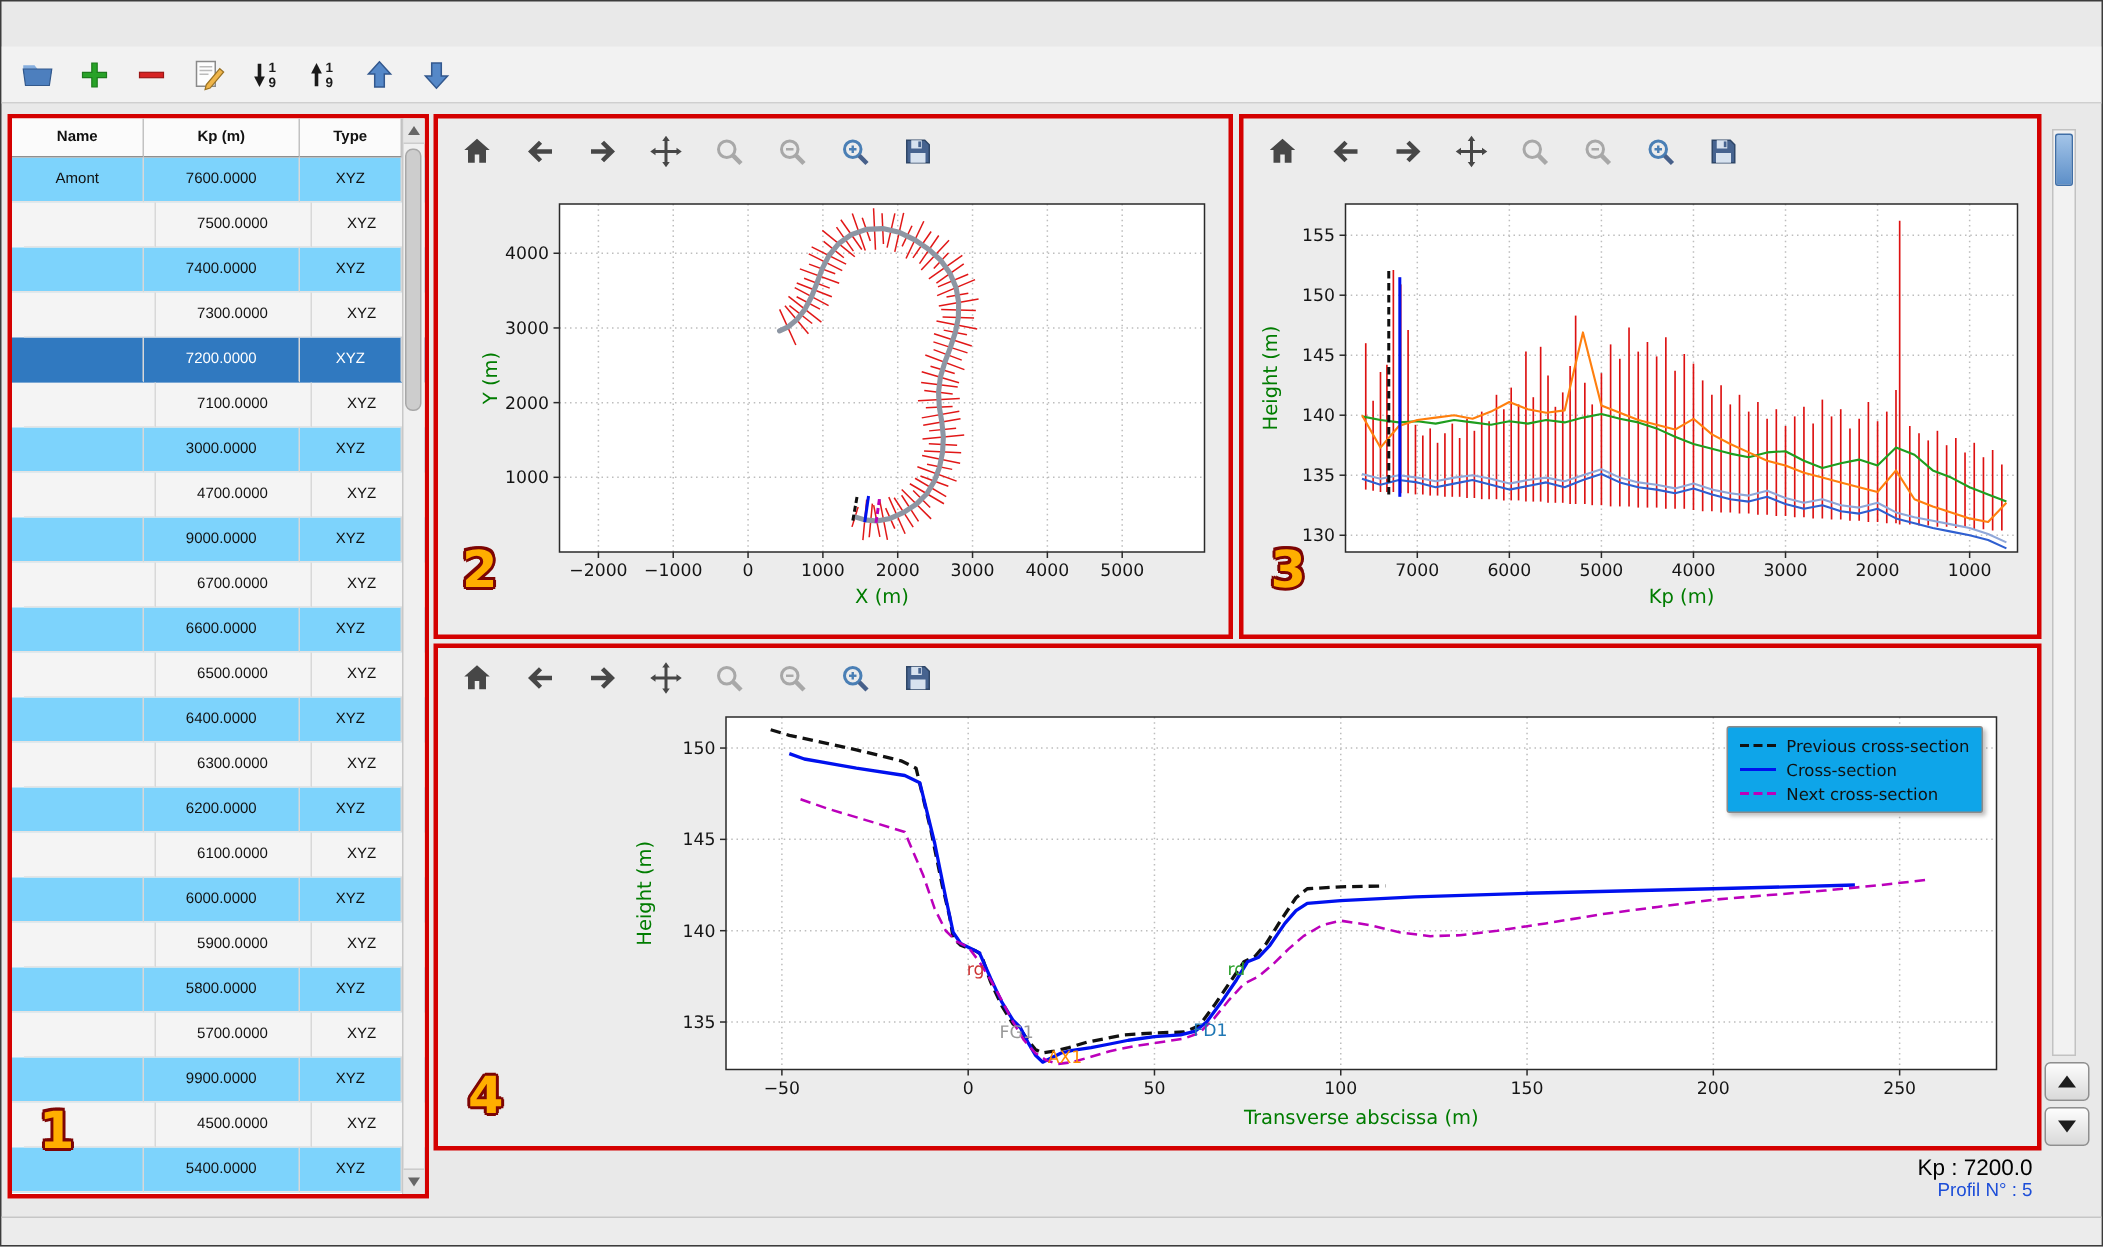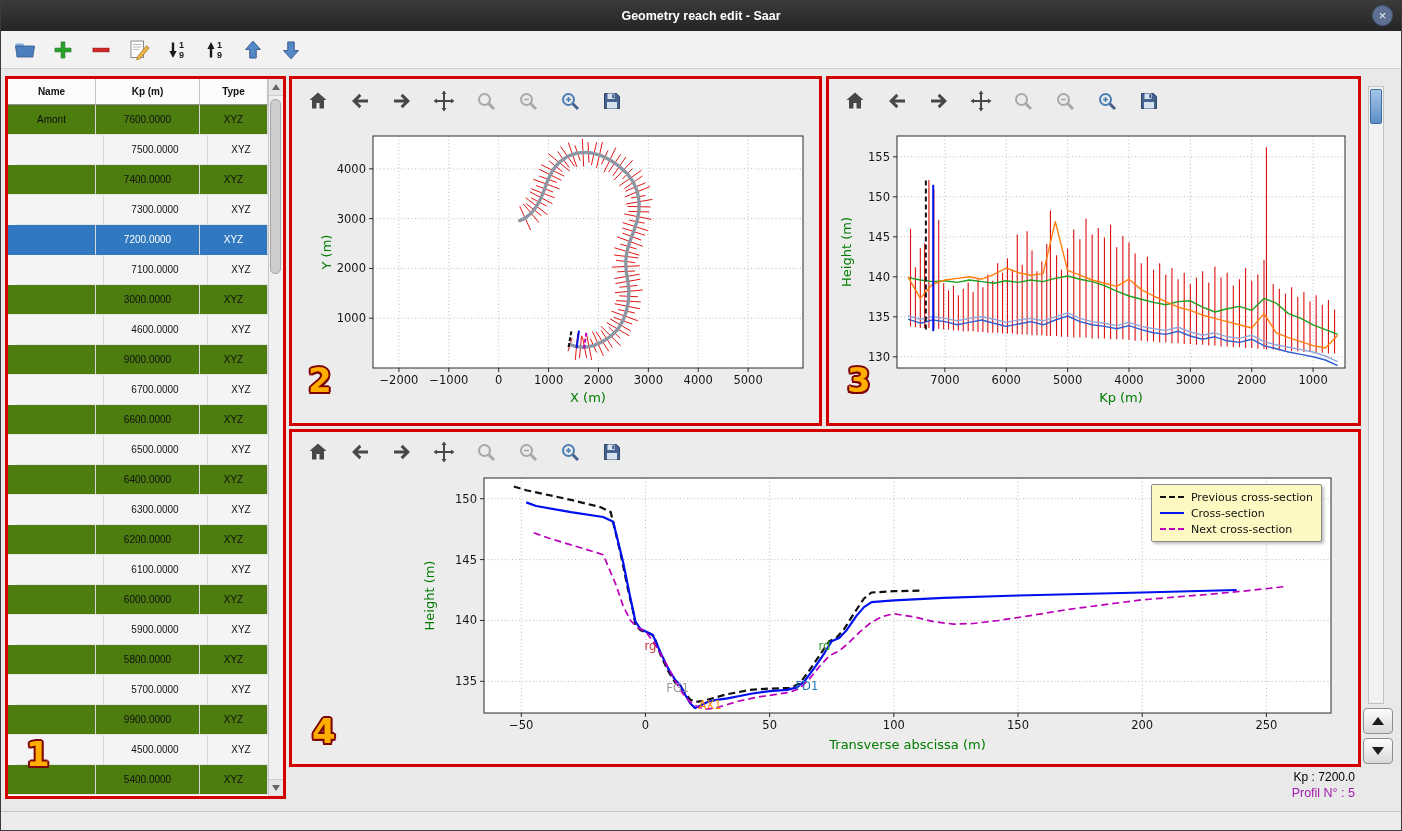--- a/index.html
+++ b/index.html
@@ -22,65 +22,59 @@
   svg{display:block;}
   svg text.tick{font-family:"DejaVu Sans",sans-serif;font-size:11.5px;fill:#151515;}
   svg text.axlabel{font-family:"DejaVu Sans",sans-serif;font-size:13px;fill:#007c00;}
   svg text.plotlabel{font-family:"DejaVu Sans",sans-serif;font-size:11.5px;}
   
   .tbl{position:relative;width:100%;height:100%;font-size:10px;color:#111;}
   .tbl-header{display:flex;height:26px;}
   .cell{display:flex;align-items:center;justify-content:center;box-sizing:border-box;}
   .cell-name{width:88px;}.cell-kp{width:104px;}.cell-type{width:68px;}
   .tbl-header .cell{font-weight:bold;background:#fbfbfb;border-bottom:1px solid #8f8f8f;border-right:1px solid #c2c2c2;}
-  .tbl-row{display:flex;height:30px;background:#4d7c0f;}
+  .tbl-row{display:flex;height:30px;background:#7dd3fc;}
   .tbl-row.alt{background:#f4f4f4;justify-content:center;}
   .tbl-row .cell{border-bottom:1px solid #e4e4e4;border-right:1px solid #d8d8d8;}
   .tbl-row.selected{background:#3079c0;color:#fff;}
   .tbl-row.selected .cell{border-bottom-color:#3079c0;}
   .tbl-scroll{position:absolute;right:0;top:0;bottom:0;width:15px;background:#f0f0f0;border-left:1px solid #c8c8c8;box-sizing:border-box;}
   .sb-btn{height:16px;display:flex;align-items:center;justify-content:center;background:#e6e6e6;}
   .sb-up{border-bottom:1px solid #ccc;}
   .sb-down{position:absolute;bottom:0;left:0;right:0;border-top:1px solid #ccc;}
   .sb-thumb{position:absolute;top:20px;left:1px;width:11px;height:175px;background:#cdcdcd;border:1px solid #a8a8a8;border-radius:5px;box-sizing:border-box;}
   .tri-up{display:block;width:0;height:0;border-left:4px solid transparent;border-right:4px solid transparent;border-bottom:6px solid #666;}
   .tri-down{display:block;width:0;height:0;border-left:4px solid transparent;border-right:4px solid transparent;border-top:6px solid #666;}
   
   .panel-num{position:absolute;font-family:"DejaVu Sans",sans-serif;font-weight:bold;font-size:34px;line-height:1;color:#ffae00;z-index:6;
     text-shadow:2px 0 0 #7d0505,-2px 0 0 #7d0505,0 2px 0 #7d0505,0 -2px 0 #7d0505,1.5px 1.5px 0 #7d0505,-1.5px -1.5px 0 #7d0505,1.5px -1.5px 0 #7d0505,-1.5px 1.5px 0 #7d0505;}
   #num1{left:18px;top:658px;}
   #num2{left:16px;top:284px;}
   #num3{left:18px;top:284px;}
   #num4{left:20px;top:282px;}
   
-  #legend{position:absolute;right:36px;top:52px;background:#fef9c3;border:1px solid #8a8a8a;border-radius:2px;padding:4px 8px;box-shadow:2px 2px 3px rgba(0,0,0,0.25);z-index:5;margin-left:16px;}
+  #legend{position:absolute;right:36px;top:52px;background:#0ea5e9;border:1px solid #8a8a8a;border-radius:2px;padding:4px 8px;box-shadow:2px 2px 3px rgba(0,0,0,0.25);z-index:5;margin-left:16px;}
   .legend-row{display:flex;align-items:center;gap:7px;height:16px;font-size:11px;font-family:"DejaVu Sans",sans-serif;color:#111;}
   .legend-line{display:inline-block;width:24px;height:0;}
   
   #right-slider{position:absolute;left:1367px;top:85px;width:16px;height:618px;background:#f2f2f2;border:1px solid #c2c2c2;box-sizing:border-box;}
   #right-slider .thumb{position:absolute;left:1px;top:2px;width:12px;height:35px;background:linear-gradient(#a3c4e8,#5d8fc8);border:1px solid #3f6ea6;border-radius:2px;box-sizing:border-box;}
   .spin{position:absolute;width:30px;height:26px;background:linear-gradient(#fdfdfd,#d9d9d9);border:1px solid #8f8f8f;border-radius:4px;display:flex;align-items:center;justify-content:center;box-sizing:border-box;}
   #spin-up{left:1362px;top:707px;}
   #spin-down{left:1362px;top:737px;}
   .tri-up-big{display:block;width:0;height:0;border-left:6px solid transparent;border-right:6px solid transparent;border-bottom:8px solid #1d1d1d;}
   .tri-down-big{display:block;width:0;height:0;border-left:6px solid transparent;border-right:6px solid transparent;border-top:8px solid #1d1d1d;}
-  #status-kp{position:absolute;right:46px;top:769px;font-size:12px;color:#000;text-align:right;}
-  #status-profil{position:absolute;right:46px;top:785px;font-size:12.5px;color:#a21caf;text-align:right;padding-left:48px;}
+  #status-kp{position:absolute;right:46px;top:769px;font-size:15px;color:#000;text-align:right;}
+  #status-profil{position:absolute;right:46px;top:785px;font-size:12.5px;color:#1d4ed8;text-align:right;padding-left:48px;}
   #statusbar{position:absolute;left:0;bottom:0;width:100%;height:19px;background:#ececec;border-top:1px solid #c6c6c6;box-sizing:border-box;}
 </style>
 </head>
 <body>
 
 <div id="app">
-  <div class="titlebar">
-    <span class="title">Geometry reach edit - Saar</span>
-    <div class="close-btn">
-        <span>×</span>
-      </div>
-  </div>
 
   <div class="app-toolbar" id="app-toolbar">
       <div class="tool-btn">
         <svg width="24" height="24" viewBox="0 0 24 24">
           <path d="M2.5 5.5h7.5l2 2.5h9.5v3H2.5z" fill="#86aede"></path>
           <path d="M2.5 8h19l-1.6 11H4z" fill="#4d7fbe" stroke="#33598c" stroke-width="0.8"></path>
         </svg>
       </div>
       <div class="tool-btn">
         <svg width="24" height="24" viewBox="0 0 24 24">
@@ -169,21 +163,21 @@
             <div class="cell cell-kp">7100.0000</div>
             <div class="cell cell-type">XYZ</div>
           </div>
           <div class="tbl-row">
             <div class="cell cell-name"></div>
             <div class="cell cell-kp">3000.0000</div>
             <div class="cell cell-type">XYZ</div>
           </div>
           <div class="tbl-row alt">
             <div class="cell cell-name"></div>
-            <div class="cell cell-kp">4600.0000</div>
+            <div class="cell cell-kp">4700.0000</div>
             <div class="cell cell-type">XYZ</div>
           </div>
           <div class="tbl-row">
             <div class="cell cell-name"></div>
             <div class="cell cell-kp">9000.0000</div>
             <div class="cell cell-type">XYZ</div>
           </div>
           <div class="tbl-row alt">
             <div class="cell cell-name"></div>
             <div class="cell cell-kp">6700.0000</div>

